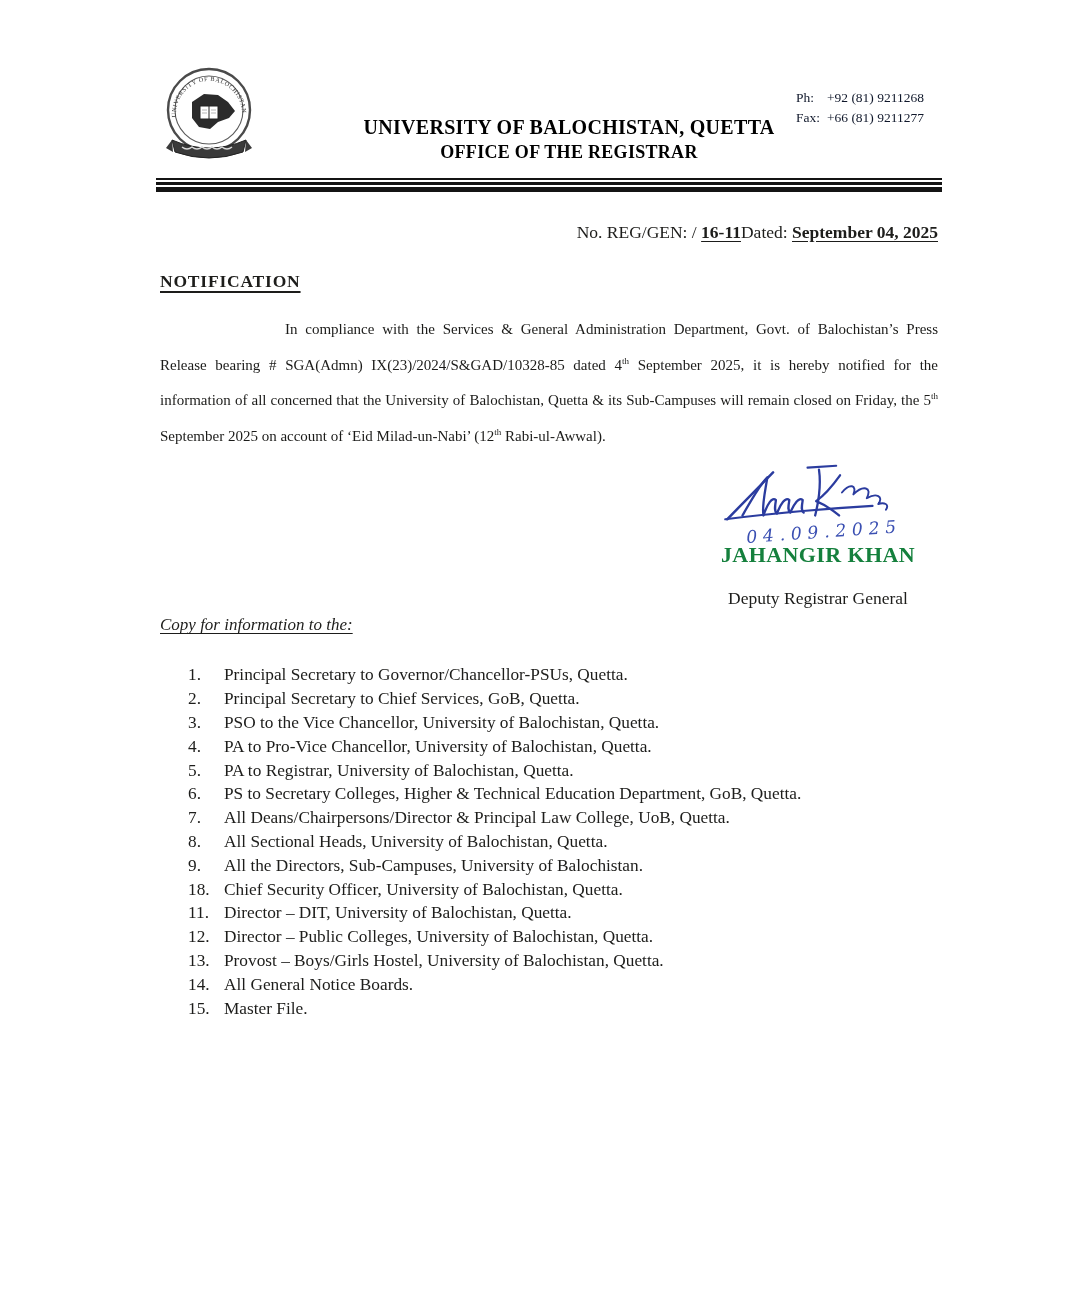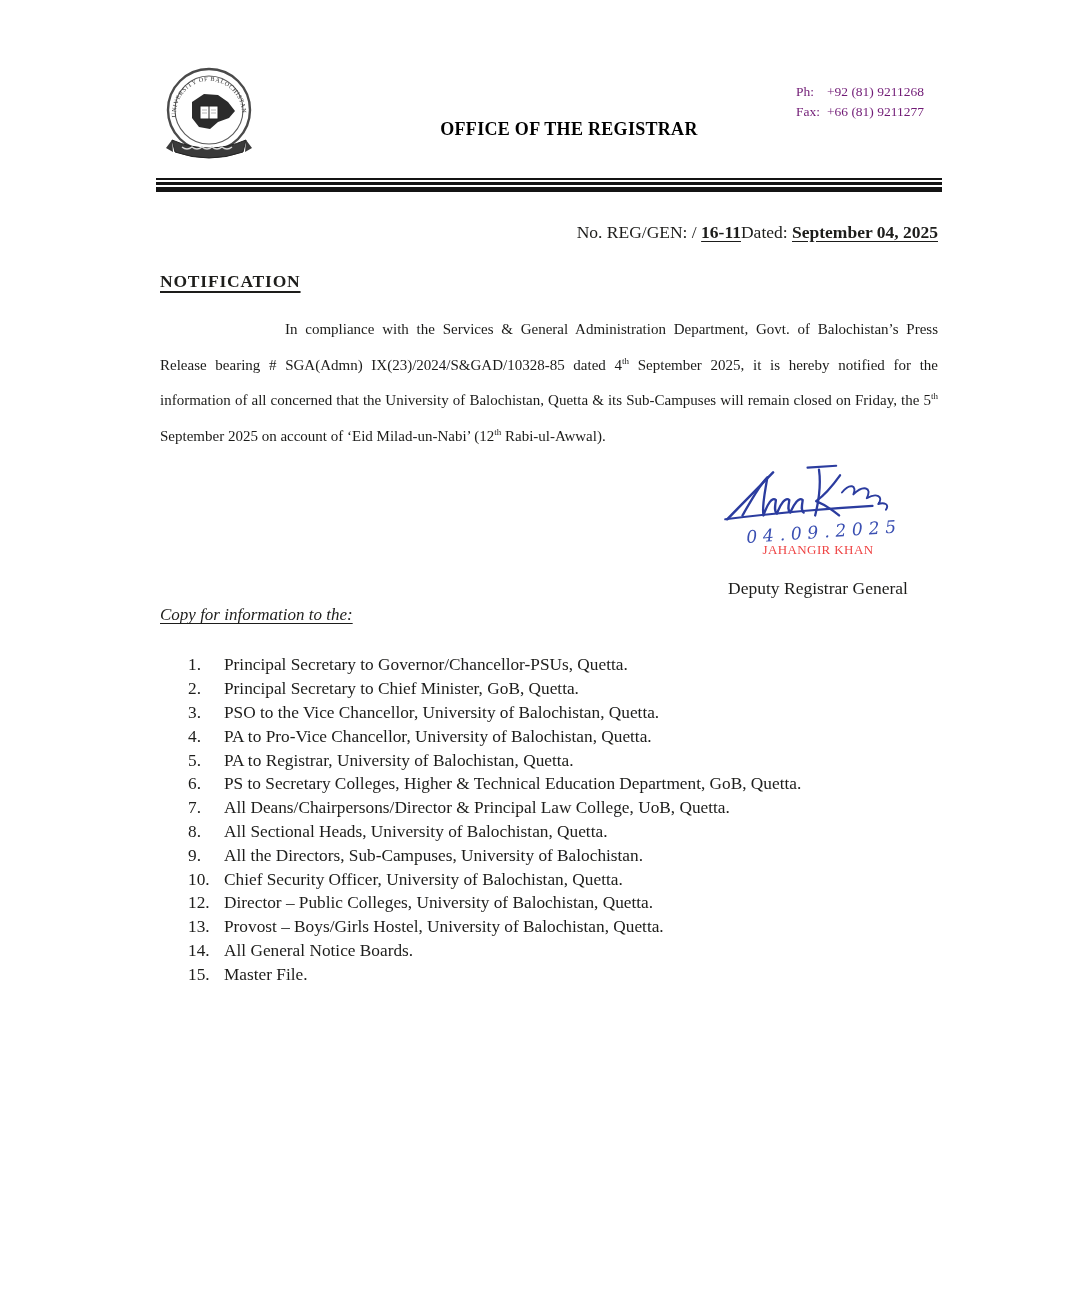--- a/index.html
+++ b/index.html
@@ -12,21 +12,21 @@
   }
   .page {
     width:1080px; height:1296px;
     padding:66px 142px 0 160px;
     position:relative;
   }
 
   
   .doc-header { position:relative; height:110px; }
   .seal { position:absolute; left:2px; top:0; width:94px; height:102px; }
-  .contact { position:absolute; right:14px; top:16px; font-size:13.5px; line-height:1.5; color:#701a75; }
+  .contact { position:absolute; right:14px; top:22px; font-size:13.5px; line-height:1.5; color:#0f172a; }
   .contact table { border-collapse:collapse; }
   .contact td { padding:0; vertical-align:top; }
   .contact td.lbl { padding-right:7px; }
   .titles { position:absolute; left:40px; right:0; top:50px; text-align:center; }
   .uni-title { font-size:20px; font-weight:bold; letter-spacing:0.3px; color:#000; }
   .office-title { font-size:18px; font-weight:bold; letter-spacing:0.3px; color:#000; margin-top:3px; }
 
   
   .rule { margin:2px -4px 0 -4px; }
   .rule .r1 { height:2px; background:#141414; margin-bottom:2px; }
@@ -45,21 +45,21 @@
   }
   .body-para {
     margin-top:20px; font-size:15px; line-height:35.6px;
     text-align:justify; text-indent:125px; color:#1b1b19;
   }
   .sup { vertical-align:super; font-size:0.6em; line-height:0; }
 
   
   .sig-block { margin-top:6px; width:240px; margin-left:auto; text-align:center; }
   .sig-art { width:215px; height:88px; display:block; margin:0 auto -6px auto; }
-  .sig-name { font-size:13px; font-weight:normal; letter-spacing:0.4px; color:#ef4444; }
+  .sig-name { font-size:22px; font-weight:bold; letter-spacing:0.4px; color:#15803d; }
   .sig-title { font-size:17.5px; margin-top:20px; }
 
   
   .copy-heading {
     font-size:17px; font-style:italic;
     text-decoration:underline; text-underline-offset:3px;
     display:inline-block; margin-top:6px;
   }
   .cc-list { margin-top:28px; margin-left:28px; font-size:17.3px; }
   .cc-item { display:flex; line-height:23.8px; }
@@ -108,20 +108,21 @@
         </tr>
         <tr>
           <td class="lbl">Fax:</td>
           <td>+66 (81) 9211277</td>
         </tr>
       </tbody>
         </table>
     </div>
 
     <div class="titles">
+      <div class="uni-title">UNIVERSITY OF BALOCHISTAN, QUETTA</div>
       <div class="office-title">OFFICE OF THE REGISTRAR</div>
     </div>
   </div>
 
   <div class="rule">
     <div class="r1"></div>
       <div class="r2"></div>
       <div class="r3"></div>
   </div>
 
@@ -161,21 +162,21 @@
     <span class="copy-heading">Copy for information to the:</span>
   </div>
 
   <div class="cc-list">
     <div class="cc-item">
         <span class="cc-num">1.</span>
         <span class="cc-text">Principal Secretary to Governor/Chancellor-PSUs, Quetta.</span>
       </div>
     <div class="cc-item">
         <span class="cc-num">2.</span>
-        <span class="cc-text">Principal Secretary to Chief Minister, GoB, Quetta.</span>
+        <span class="cc-text">Principal Secretary to Chief Services, GoB, Quetta.</span>
       </div>
     <div class="cc-item">
         <span class="cc-num">3.</span>
         <span class="cc-text">PSO to the Vice Chancellor, University of Balochistan, Quetta.</span>
       </div>
     <div class="cc-item">
         <span class="cc-num">4.</span>
         <span class="cc-text">PA to Pro-Vice Chancellor, University of Balochistan, Quetta.</span>
       </div>
     <div class="cc-item">
@@ -192,22 +193,26 @@
       </div>
     <div class="cc-item">
         <span class="cc-num">8.</span>
         <span class="cc-text">All Sectional Heads, University of Balochistan, Quetta.</span>
       </div>
     <div class="cc-item">
         <span class="cc-num">9.</span>
         <span class="cc-text">All the Directors, Sub-Campuses, University of Balochistan.</span>
       </div>
     <div class="cc-item">
-        <span class="cc-num">10.</span>
+        <span class="cc-num">18.</span>
         <span class="cc-text">Chief Security Officer, University of Balochistan, Quetta.</span>
+      </div>
+    <div class="cc-item">
+        <span class="cc-num">11.</span>
+        <span class="cc-text">Director – DIT, University of Balochistan, Quetta.</span>
       </div>
     <div class="cc-item">
         <span class="cc-num">12.</span>
         <span class="cc-text">Director – Public Colleges, University of Balochistan, Quetta.</span>
       </div>
     <div class="cc-item">
         <span class="cc-num">13.</span>
         <span class="cc-text">Provost – Boys/Girls Hostel, University of Balochistan, Quetta.</span>
       </div>
     <div class="cc-item">

